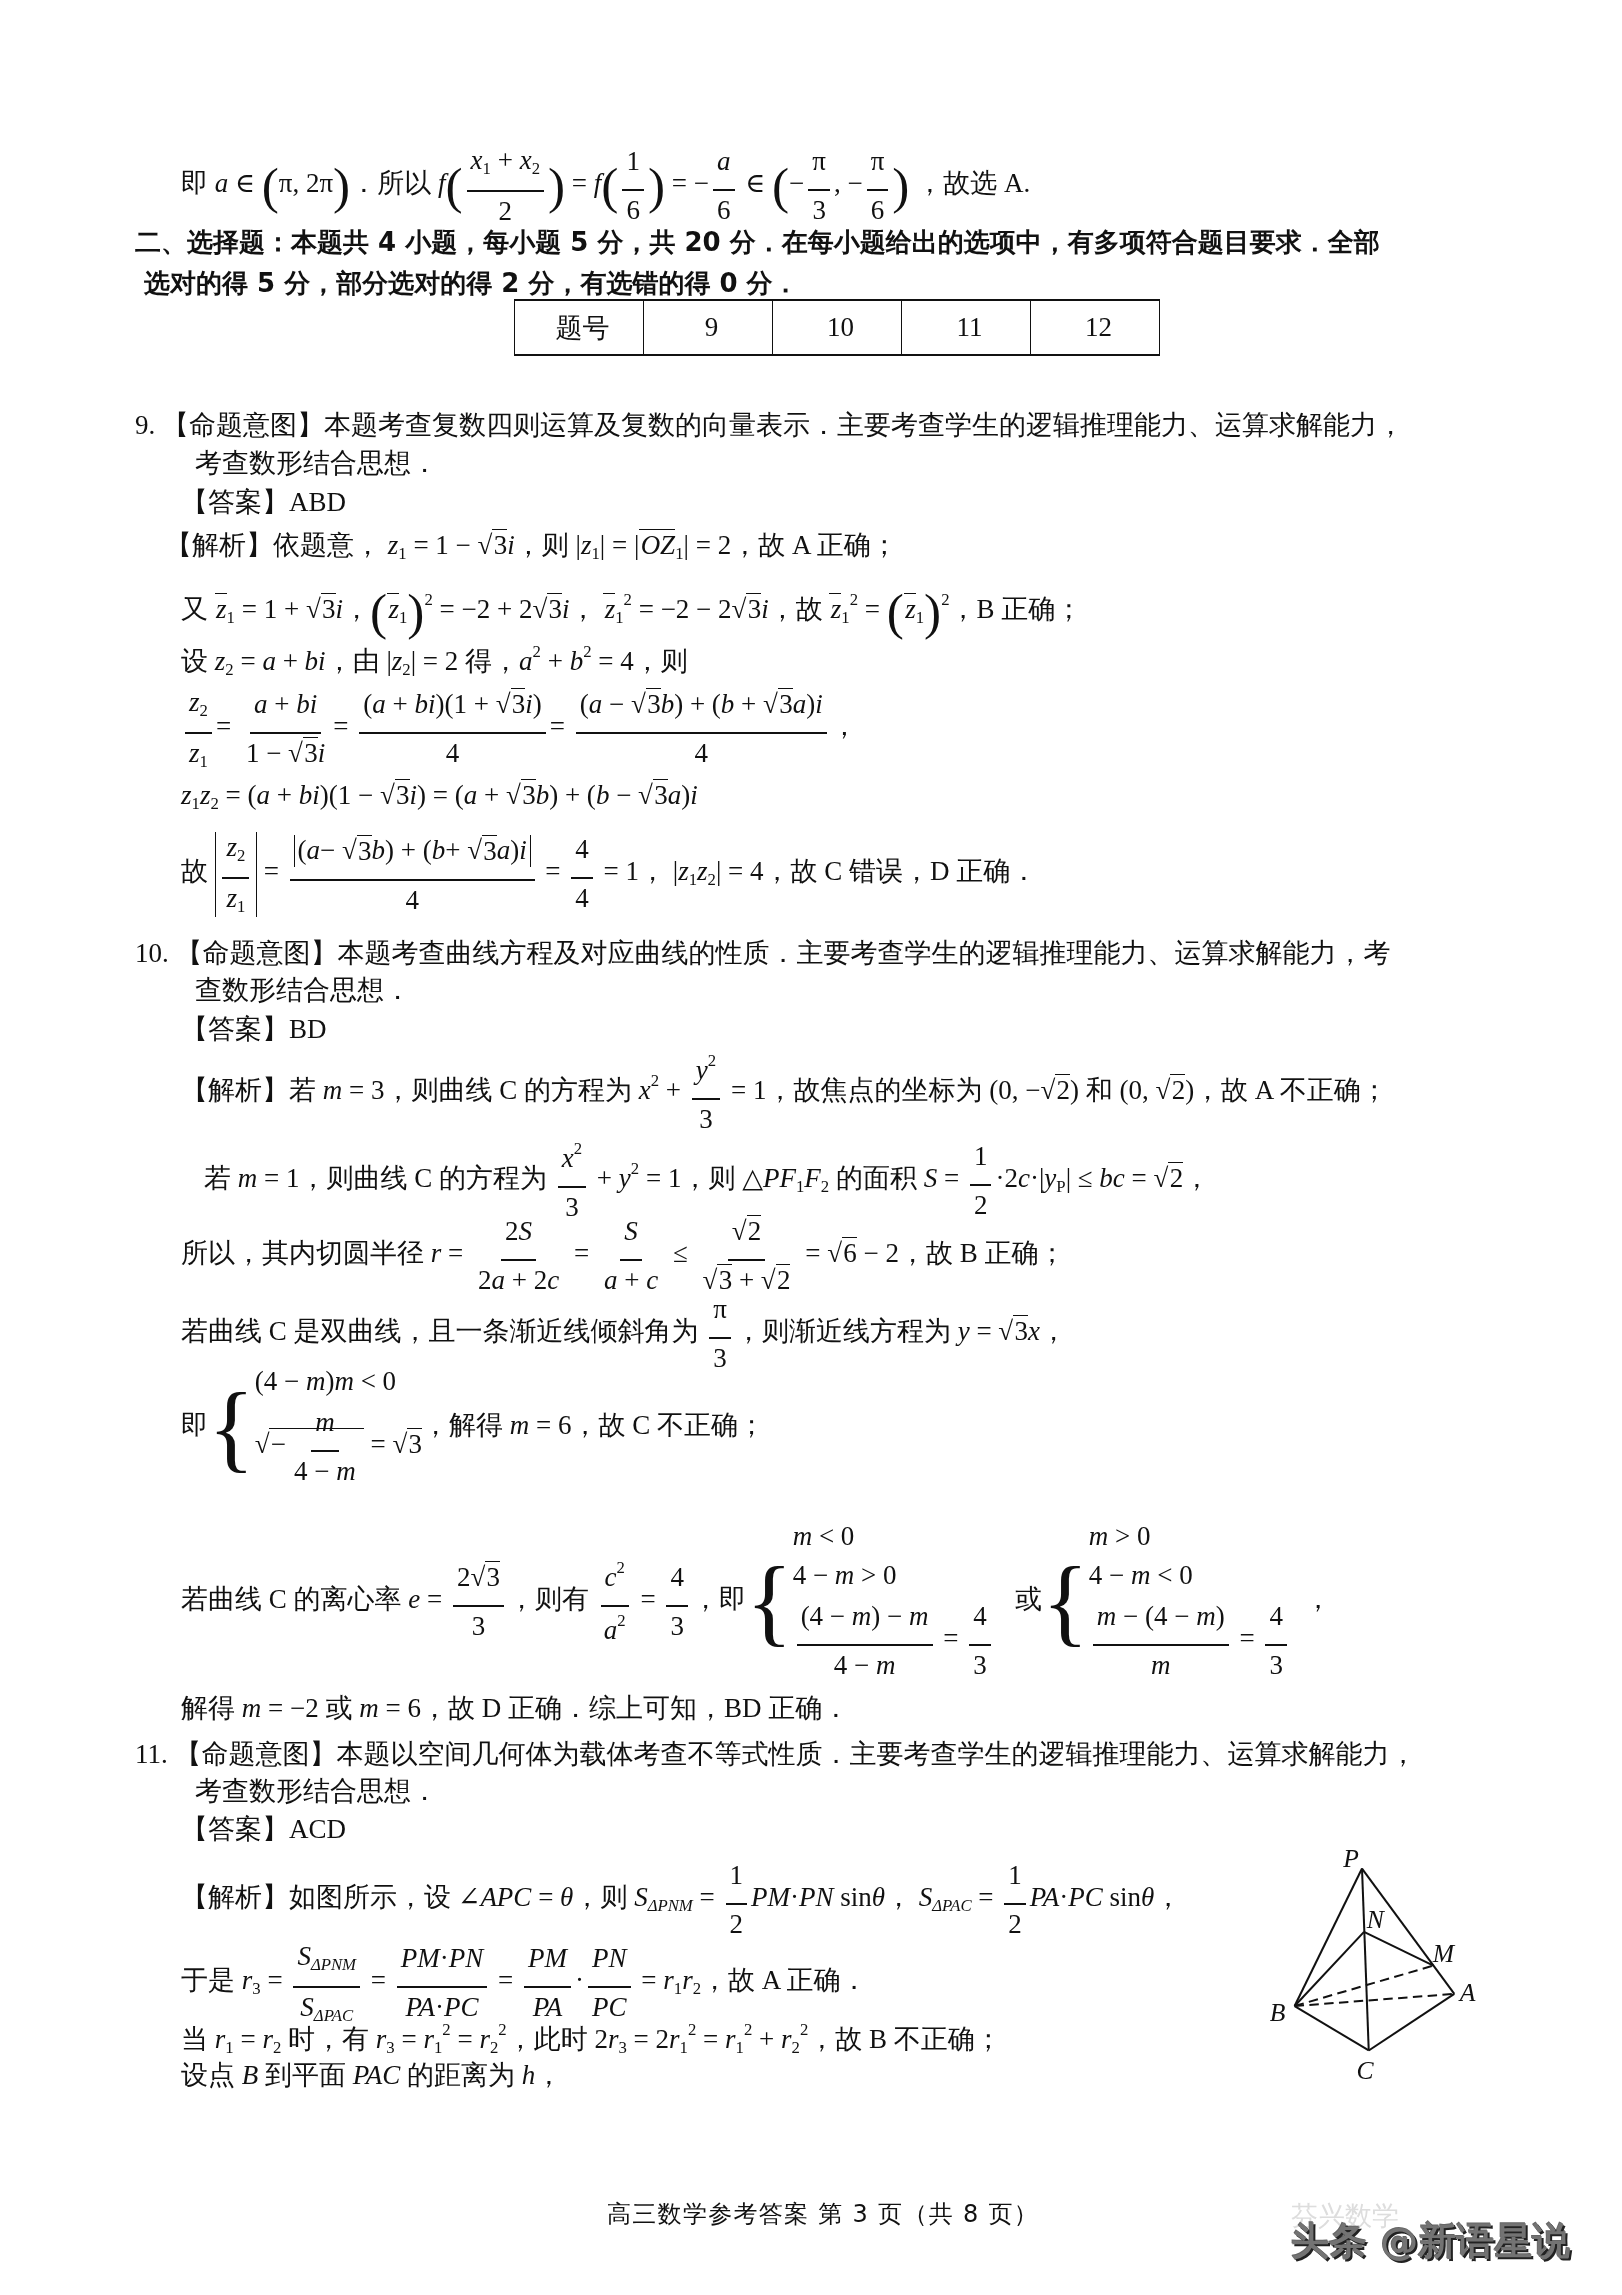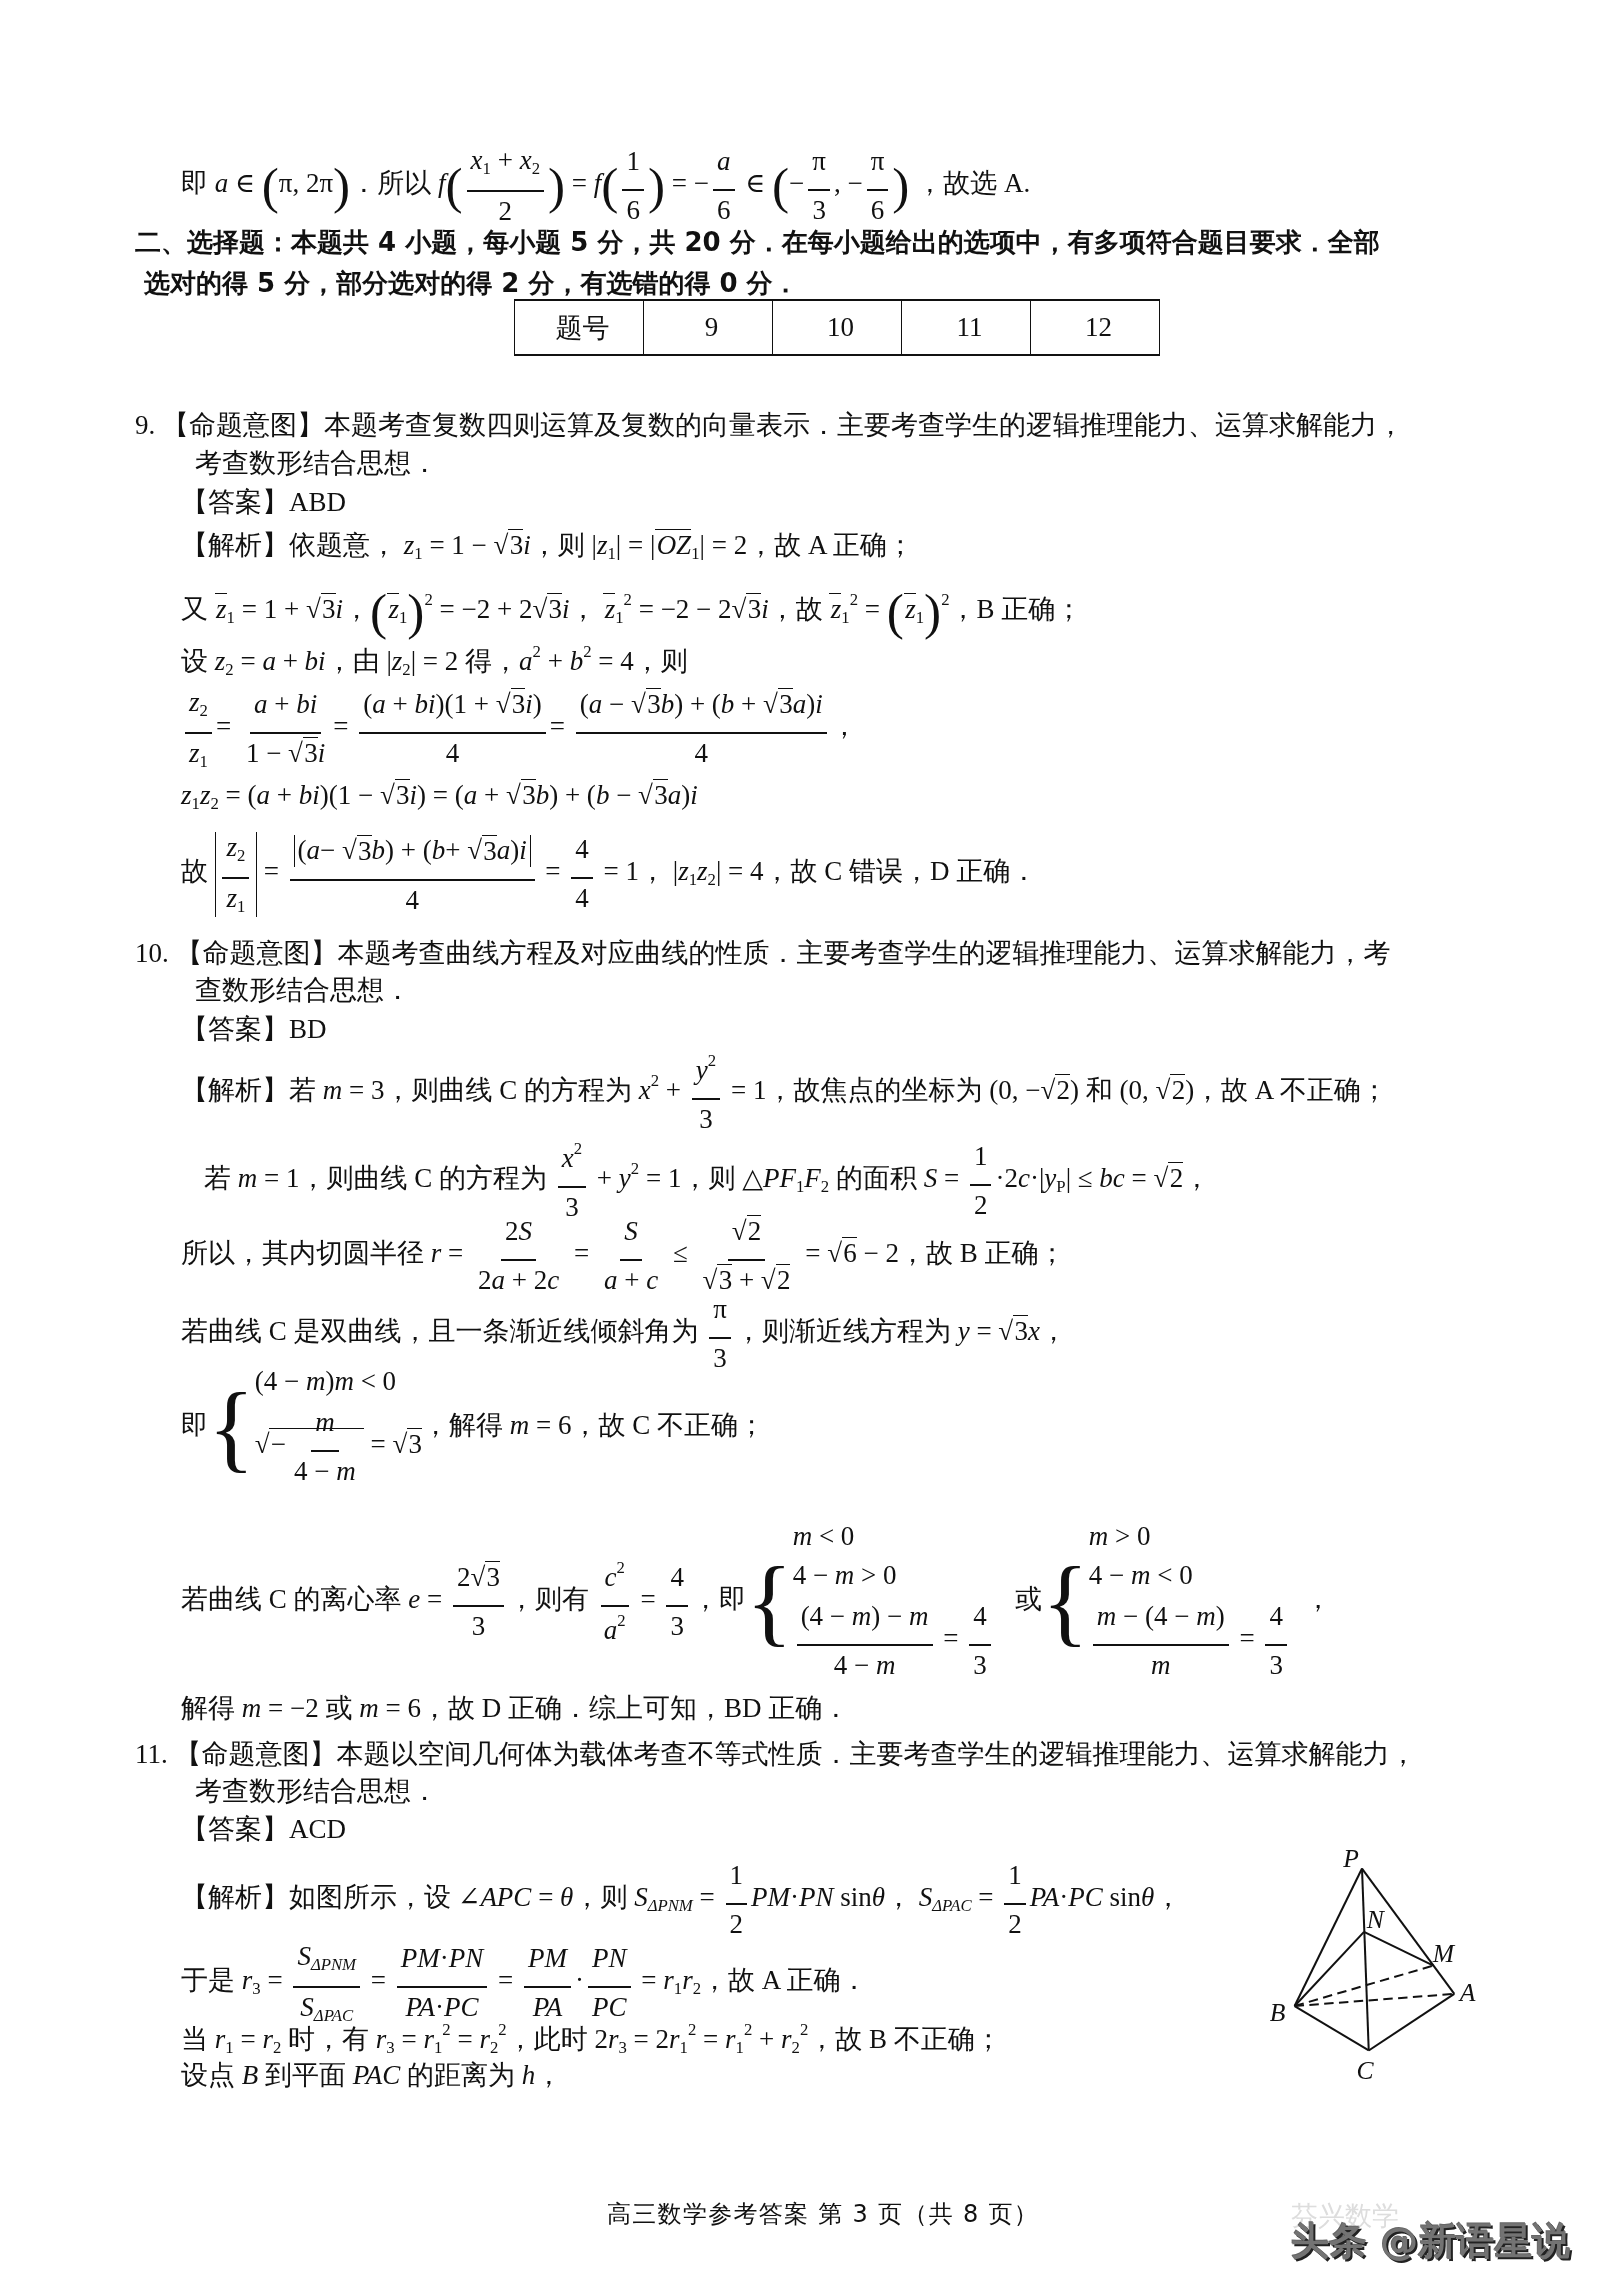--- a/index.html
+++ b/index.html
@@ -77,21 +77,21 @@
   </table>
 
 <div class="line" style="top:412px; left:135px;">
   <span>9.</span>
   <span>【命题意图】</span><span>本题考查复数四则运算及复数的向量表示．主要考查学生的逻辑推理能力、运算求解能力，</span>
 </div>
 <div class="line" style="top:450px; left:195px;">考查数形结合思想．</div>
 <div class="line" style="top:489px; left:181px;">
   <span>【答案】</span><span>ABD</span>
 </div>
-<div class="line" style="top:532px; left:181px;">
+<div class="line" style="top:532px; left:165px;">
   <span>【解析】</span>依题意，
   <span class="m">z</span><sub>1</sub> = 1 − √<span class="sqrt">3</span><span class="m">i</span>，则 |<span class="m">z</span><sub>1</sub>| = |<span class="sqrt m">OZ</span><sub>1</sub>| = 2，故 A 正确；
 </div>
 <div class="line" style="top:586px; left:181px;">
   又 <span class="sqrt m">z</span><sub>1</sub> = 1 + √<span class="sqrt">3</span><span class="m">i</span>，<span class="paren">(</span><span class="sqrt m">z</span><sub>1</sub><span class="paren">)</span><sup>2</sup> = −2 + 2√<span class="sqrt">3</span><span class="m">i</span>，
   <span class="sqrt m">z</span><sub>1</sub><sup>2</sup> = −2 − 2√<span class="sqrt">3</span><span class="m">i</span>，故 <span class="sqrt m">z</span><sub>1</sub><sup>2</sup> = <span class="paren">(</span><span class="sqrt m">z</span><sub>1</sub><span class="paren">)</span><sup>2</sup>，B 正确；
 </div>
 <div class="line" style="top:644px; left:181px;">
   设 <span class="m">z</span><sub>2</sub> = <span class="m">a</span> + <span class="m">bi</span>，由 |<span class="m">z</span><sub>2</sub>| = 2 得，<span class="m">a</span><sup>2</sup> + <span class="m">b</span><sup>2</sup> = 4，则
 </div>

